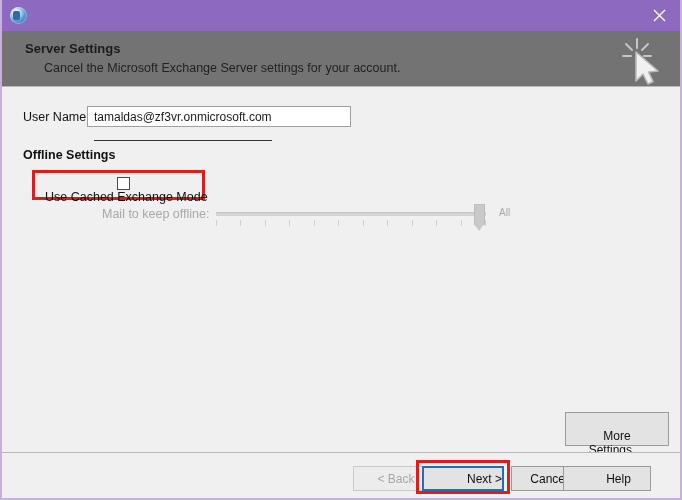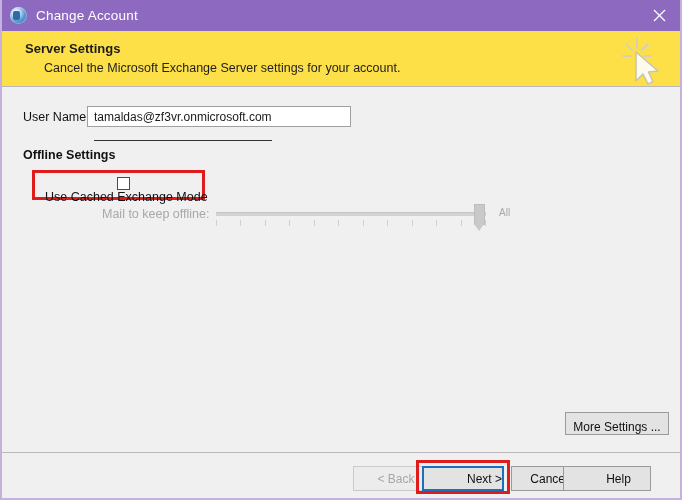--- a/index.html
+++ b/index.html
@@ -74,21 +74,21 @@
   }
   .close-btn svg { display:block; }
 
   
   .header {
     position: absolute;
     left: 0;
     top: 31px;
     width: 678px;
     height: 56px;
-    background: #fde047;
+    background: #737373;
     border-bottom: 1px solid #b9b9b9;
     box-sizing: border-box;
   }
   .header-title {
     position: absolute;
     left: 23px;
     top: 10px;
     font-size: 13px;
     font-weight: bold;
     color: #1b1b1b;
@@ -264,21 +264,21 @@
     top: 324px;
     width: 104px;
     height: 23px;
     background: #e3e3e3;
     border: 1px solid #9a9a9a;
     box-sizing: border-box;
     font-family: "Liberation Sans", sans-serif;
     font-size: 12px;
     color: #111;
     cursor: pointer;
-    padding: 7px;
+    padding: 16px;
   }
 
   
   .footer {
     position: absolute;
     left: 0;
     top: 452px;
     width: 678px;
     height: 46px;
     background: #f0f0f0;
@@ -333,21 +333,20 @@
     pointer-events: none;
   }
 </style>
 </head>
 <body>
 
 <div class="window">
 
   <div class="titlebar">
     <div class="title-icon"></div>
-    <div class="title-text">Change Account</div>
     <div class="close-btn">
       <svg width="15" height="15" viewBox="0 0 15 15">
         <line x1="2" y1="2" x2="13" y2="13" stroke="#ffffff" stroke-width="1.3"></line>
         <line x1="13" y1="2" x2="2" y2="13" stroke="#ffffff" stroke-width="1.3"></line>
       </svg>
     </div>
   </div>
 
   <div class="header">
     <div class="header-title">Server Settings</div>

